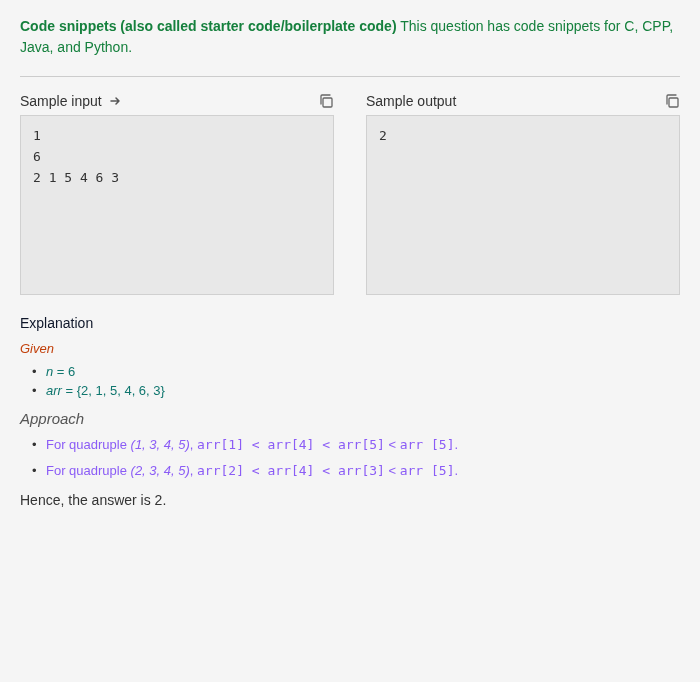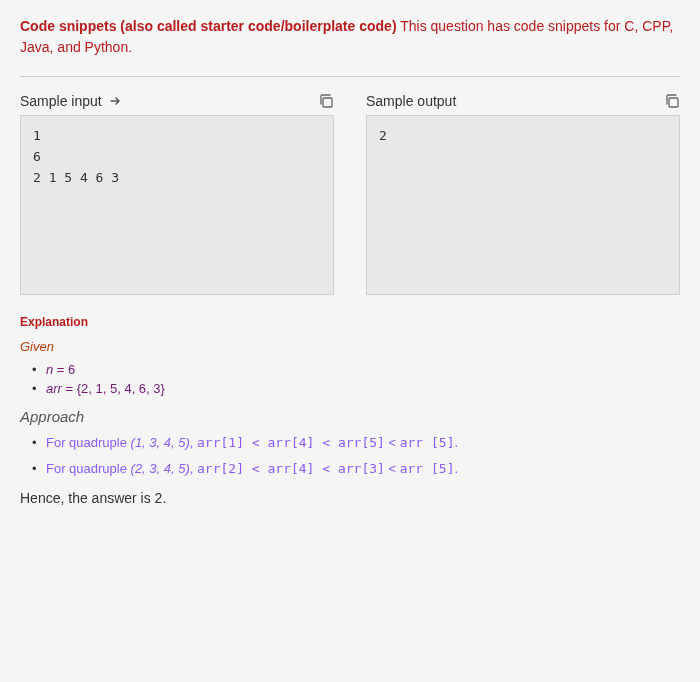--- a/index.html
+++ b/index.html
@@ -14,21 +14,21 @@
       background-color: #f5f5f5;
       color: #333;
       width: 700px;
       min-height: 682px;
       padding: 16px 20px;
     }
 
     .header-section {
       margin-bottom: 18px;
       line-height: 1.5;
-      color: #b91c1c;
+      color: #15803d;
     }
 
     .header-bold {
       font-weight: bold;
     }
 
     .header-normal {
       font-weight: normal;
     }
 
@@ -83,42 +83,42 @@
       font-size: 13px;
       color: #333;
       line-height: 1.6;
     }
 
     .explanation-section {
       margin-top: 8px;
     }
 
     .explanation-title {
-      font-weight: bold;
-      font-size: 12px;
+      font-weight: normal;
+      font-size: 14px;
       margin-bottom: 10px;
-      color: #b91c1c;
+      color: #0f172a;
     }
 
     .given-label {
       font-style: italic;
       font-size: 13px;
       color: #c2410c;
       margin-bottom: 8px;
     }
 
     .bullet-list {
       list-style: none;
       margin-left: 12px;
       margin-bottom: 12px;
     }
 
     .bullet-list li {
       font-size: 13px;
-      color: #701a75;
+      color: #0f766e;
       margin-bottom: 4px;
       position: relative;
       padding-left: 14px;
     }
 
     .bullet-list li::before {
       content: "•";
       position: absolute;
       left: 0;
       color: #333;

